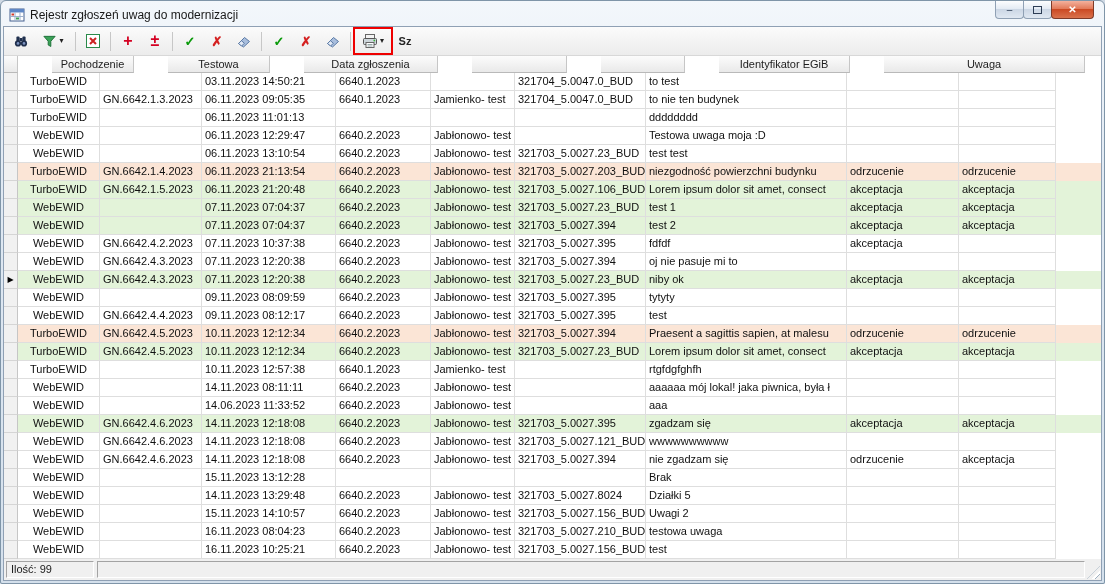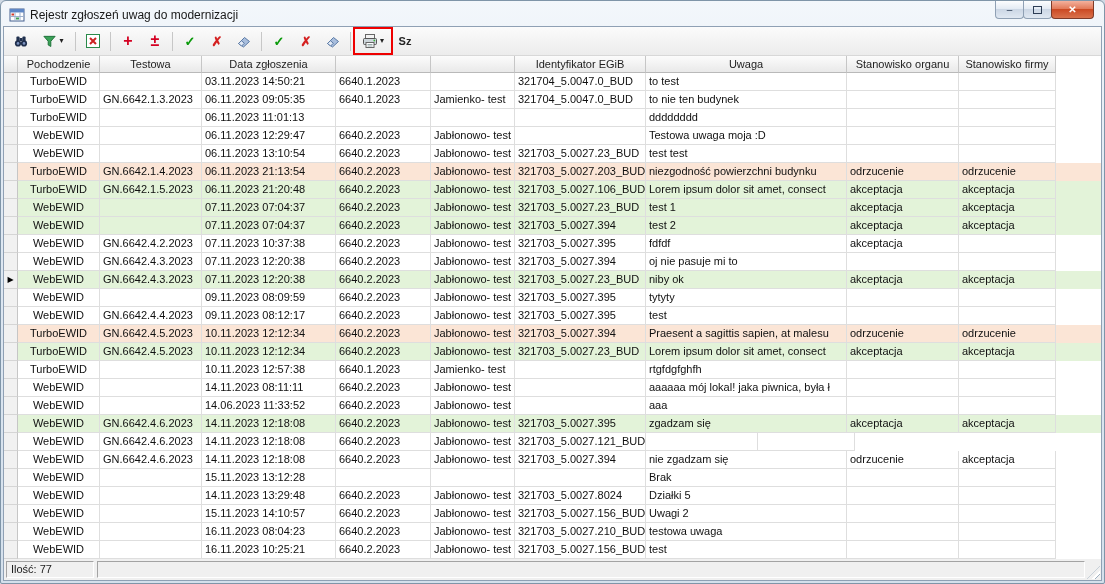--- a/index.html
+++ b/index.html
@@ -49,21 +49,21 @@
   .dd-arrow     { font-size:8px; color:#222; line-height:1; }
   .tbtn-wrap { position:relative; display:flex; }
 
   
   .ann { position:absolute; border:2px solid var(--ann,#ee0000); pointer-events:none; z-index:70; }
   .tbtn-wrap .ann { left:-2px; right:-2px; top:-2px; bottom:-2px; }
   .mitem .ann { left:1px; right:1px; top:-1px; bottom:-1px; }
 
   
   .grid { flex:1; background:#ffffff; overflow:hidden; font-size:11px; position:relative; }
-  .gridhead { display:flex; height:17px; }
+  .gridhead { display:flex; height:17px;gap:34px; }
   .hcell { flex:none; height:17px; background:linear-gradient(#fcfcfc,#e9e9e9);
            border-right:1px solid #c6c6c6; border-bottom:1px solid #b9b9b9;
            display:flex; align-items:center; justify-content:center;
            overflow:hidden; white-space:nowrap; color:#1d1d1d; }
   .grow { display:flex; height:18px; background:#fff; }
   .grow.accept { background:var(--accept,#e3f3d9); }
   .grow.reject { background:var(--reject,#fbe5d6); }
   .cell { flex:none; height:18px; border-right:1px solid #dedede; border-bottom:1px solid #dedede;
           padding:0 3px; line-height:17px; overflow:hidden; white-space:nowrap; color:#101010; }
   .cell.ctr { text-align:center; }
@@ -451,20 +451,21 @@
             <div class="cell" style="width: 97px;">akceptacja</div>
           </div>
           <div class="grow">
             <div class="cell sel" style="width: 14px;"></div>
             <div class="cell ctr" style="width: 82px;">WebEWID</div>
             <div class="cell" style="width: 102px;">GN.6642.4.6.2023</div>
             <div class="cell" style="width: 134px;">14.11.2023 12:18:08</div>
             <div class="cell" style="width: 95px;">6640.2.2023</div>
             <div class="cell" style="width: 84px;">Jabłonowo- test</div>
             <div class="cell" style="width: 131px;">321703_5.0027.121_BUD</div>
+            <div class="cell" style="width: 201px;">wwwwwwwwww</div>
             <div class="cell" style="width: 112px;"></div>
             <div class="cell" style="width: 97px;"></div>
           </div>
           <div class="grow">
             <div class="cell sel" style="width: 14px;"></div>
             <div class="cell ctr" style="width: 82px;">WebEWID</div>
             <div class="cell" style="width: 102px;">GN.6642.4.6.2023</div>
             <div class="cell" style="width: 134px;">14.11.2023 12:18:08</div>
             <div class="cell" style="width: 95px;">6640.2.2023</div>
             <div class="cell" style="width: 84px;">Jabłonowo- test</div>
@@ -530,20 +531,20 @@
             <div class="cell" style="width: 84px;">Jabłonowo- test</div>
             <div class="cell" style="width: 131px;">321703_5.0027.156_BUD</div>
             <div class="cell" style="width: 201px;">test</div>
             <div class="cell" style="width: 112px;"></div>
             <div class="cell" style="width: 97px;"></div>
           </div>
         </div>
     </div>
 
     <div class="statusbar">
-      <div class="sbpanel sb1">Ilość: 77</div>
+      <div class="sbpanel sb1">Ilość: 99</div>
       <div class="sbpanel sb2"></div>
       <div class="grip"></div>
     </div>
   </div>
 
 
 </div>
 
 </body></html>

